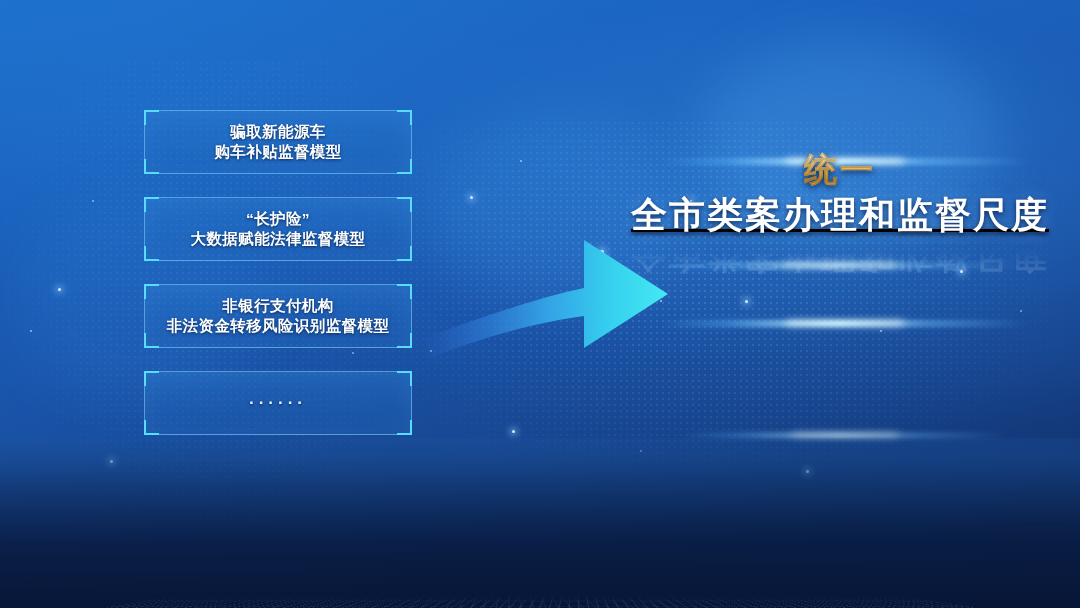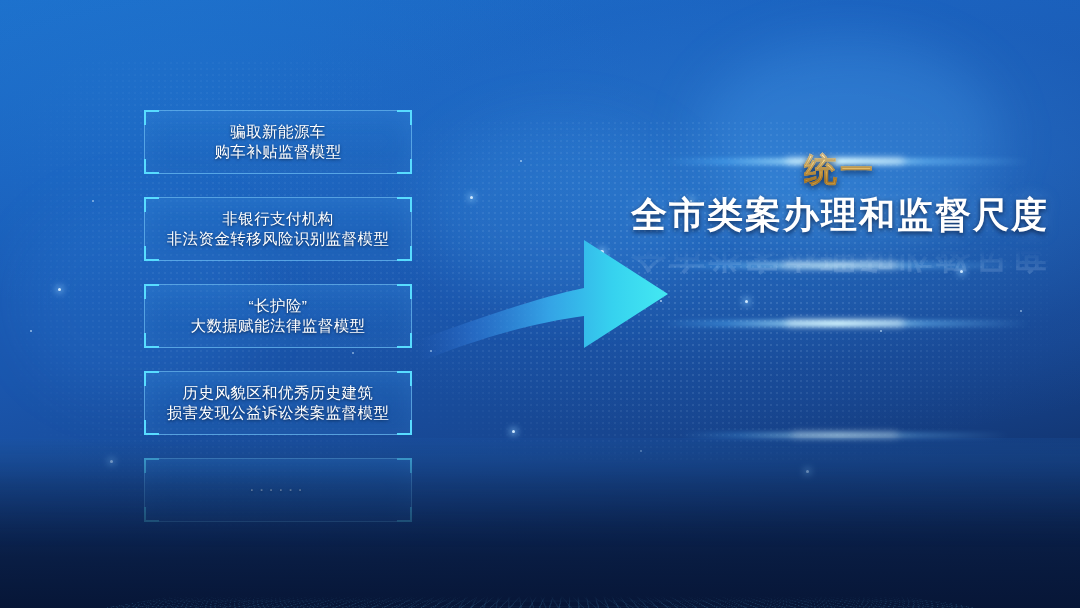--- a/index.html
+++ b/index.html
@@ -55,30 +55,30 @@
   .model-box{position:relative;height:62px;margin-bottom:23px;
     border:1px solid rgba(120,200,250,.62);
     background:linear-gradient(180deg, rgba(40,120,205,.40), rgba(28,95,180,.30));
     box-shadow:inset 0 0 26px rgba(90,170,240,.14);
     display:flex;align-items:center;justify-content:center;}
   .model-box .corner{position:absolute;width:13px;height:13px;pointer-events:none;}
   .model-box .corner.tl{left:-1px;top:-1px;border-left:2px solid #58dcff;border-top:2px solid #58dcff;}
   .model-box .corner.tr{right:-1px;top:-1px;border-right:2px solid #58dcff;border-top:2px solid #58dcff;}
   .model-box .corner.bl{left:-1px;bottom:-1px;border-left:2px solid #58dcff;border-bottom:2px solid #58dcff;}
   .model-box .corner.br{right:-1px;bottom:-1px;border-right:2px solid #58dcff;border-bottom:2px solid #58dcff;}
-  .model-text{color:#ffffff;font-weight:normal;font-size:15.5px;line-height:20px;text-align:center;
+  .model-text{color:#ffffff;font-weight:bold;font-size:15.5px;line-height:20px;text-align:center;
     letter-spacing:.4px;text-shadow:0 1px 3px rgba(6,28,64,.85);white-space:pre-line;}
   .model-box.ellipsis .model-text{font-size:17px;letter-spacing:4px;color:#dff0ff;}
 
   
   #arrow-wrap{position:absolute;left:418px;top:222px;width:252px;height:142px;pointer-events:none;}
 
   
   #messages{position:absolute;left:620px;top:150px;width:440px;text-align:center;}
-  .msg-block{position:relative;margin-bottom:72px;}
+  .msg-block{position:relative;margin-bottom:72px;text-decoration:underline;}
   .gold{display:inline-block;font-size:33px;font-weight:bold;letter-spacing:3px;line-height:40px;
     background:linear-gradient(180deg,#fff3cf 0%,#ffe49a 26%,#e7b košt 0%);
     background:linear-gradient(180deg,#fff6d8 0%,#ffe296 30%,#f3c košt 0%);
     background:linear-gradient(180deg,#fff7dd 0%,#ffe59c 28%,#e8b85a 56%,#c99335 78%,#f0cf7e 100%);
     -webkit-background-clip:text;background-clip:text;color:transparent;
     -webkit-text-stroke:0.5px rgba(90,55,10,.35);
     filter:drop-shadow(0 2px 3px rgba(8,30,70,.8));}
   .white-line{display:block;font-size:36px;font-weight:bold;color:#ffffff;letter-spacing:2px;line-height:46px;
     margin-top:2px;text-shadow:0 2px 5px rgba(6,26,64,.85), 0 0 16px rgba(140,200,255,.35);}
   .reflect{display:block;font-size:36px;font-weight:bold;letter-spacing:2px;line-height:46px;
@@ -132,41 +132,33 @@
       <span class="corner br"></span>
       <span class="model-text">骗取新能源车
 购车补贴监督模型</span>
     </div>
 
     <div class="model-box">
       <span class="corner tl"></span>
       <span class="corner tr"></span>
       <span class="corner bl"></span>
       <span class="corner br"></span>
+      <span class="model-text">“长护险”
+大数据赋能法律监督模型</span>
+    </div>
+
+    <div class="model-box">
+      <span class="corner tl"></span>
+      <span class="corner tr"></span>
+      <span class="corner bl"></span>
+      <span class="corner br"></span>
       <span class="model-text">非银行支付机构
 非法资金转移风险识别监督模型</span>
     </div>
 
-    <div class="model-box">
-      <span class="corner tl"></span>
-      <span class="corner tr"></span>
-      <span class="corner bl"></span>
-      <span class="corner br"></span>
-      <span class="model-text">“长护险”
-大数据赋能法律监督模型</span>
-    </div>
-
-    <div class="model-box">
-      <span class="corner tl"></span>
-      <span class="corner tr"></span>
-      <span class="corner bl"></span>
-      <span class="corner br"></span>
-      <span class="model-text">历史风貌区和优秀历史建筑
-损害发现公益诉讼类案监督模型</span>
-    </div>
 
     <div class="model-box ellipsis">
       <span class="corner tl"></span>
       <span class="corner tr"></span>
       <span class="corner bl"></span>
       <span class="corner br"></span>
       <span class="model-text">······</span>
     </div>
 
   </div>

